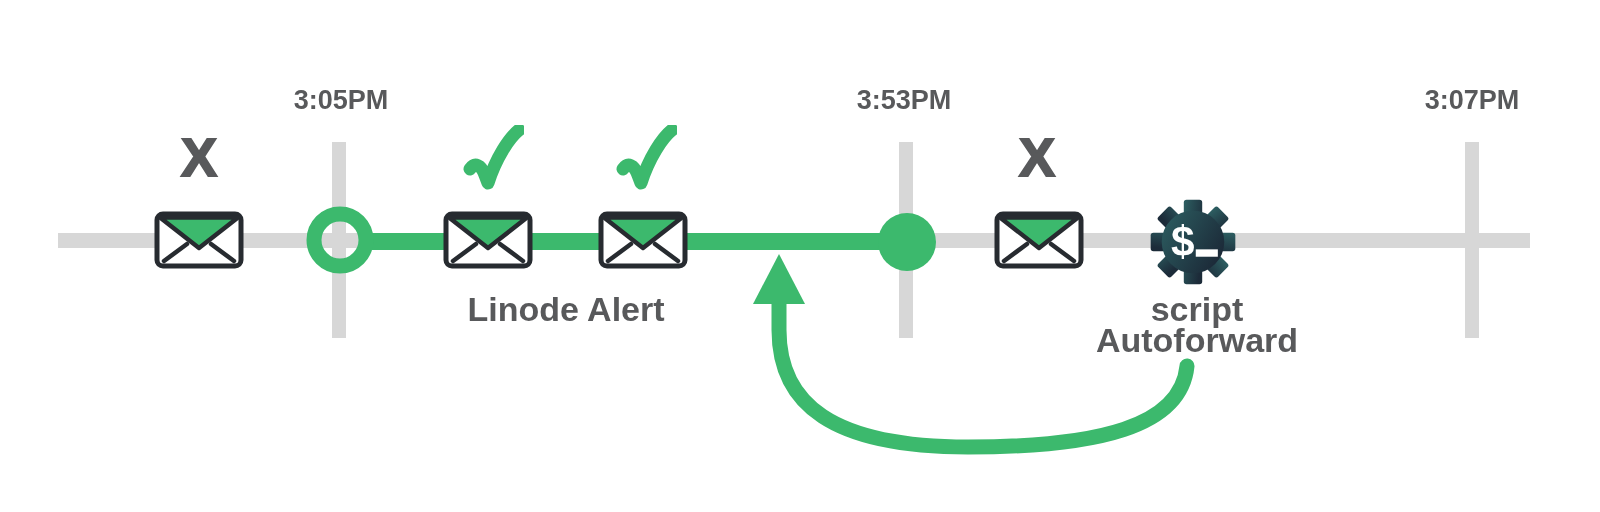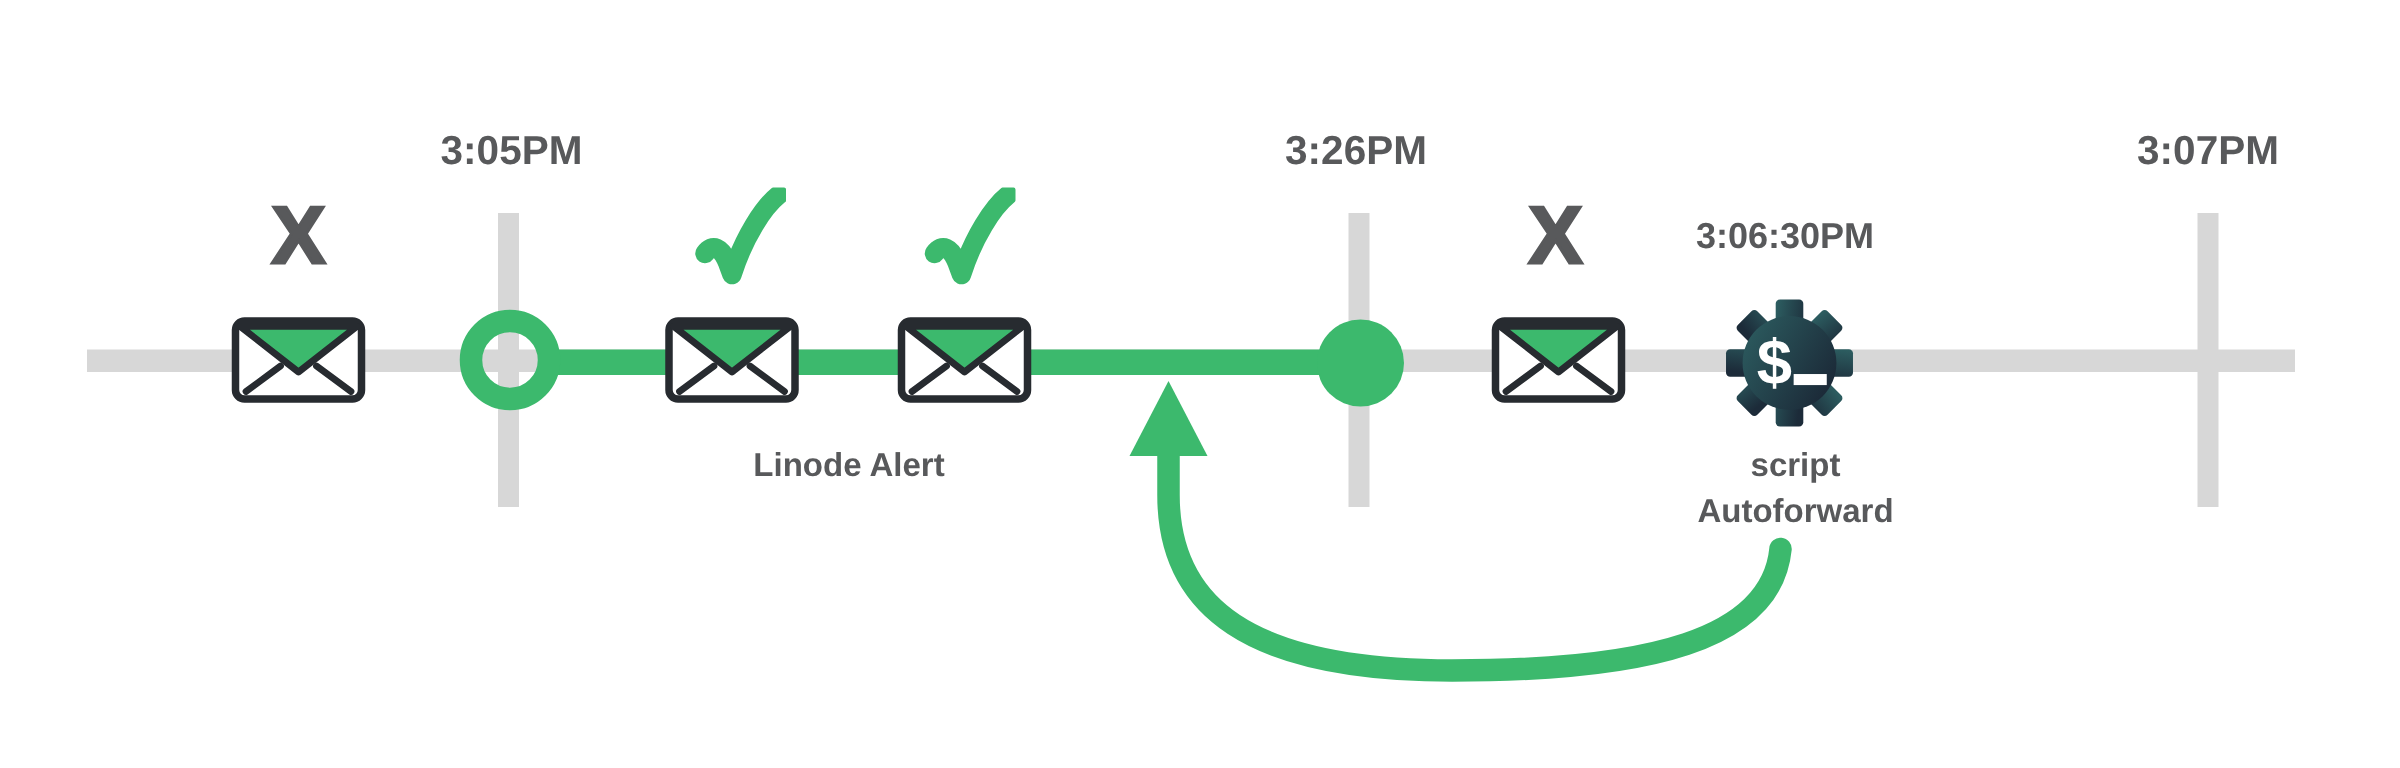--- a/index.html
+++ b/index.html
@@ -18,21 +18,21 @@
   .sub-time-label{
     color:var(--ink,#58595b);font-weight:bold;font-size:24px;line-height:28px;
     transform:translateX(-50%);white-space:nowrap;text-align:center;
   }
   .x-mark{
     color:var(--ink,#58595b);font-weight:800;font-size:54px;line-height:56px;
     transform:translateX(-50%);text-align:center;
     -webkit-text-stroke:2px var(--ink,#58595b);
   }
   .caption{
-    color:var(--ink,#58595b);font-weight:bold;font-size:22px;line-height:31px;
+    color:var(--ink,#58595b);font-weight:bold;font-size:34px;line-height:31px;
     transform:translateX(-50%);text-align:center;white-space:nowrap;
   }
   .dot{
     border-radius:50%;background:var(--green,#3cb96d);
   }
   .stroke-green{stroke:var(--green,#3cb96d);}
   .fill-green{fill:var(--green,#3cb96d);}
   .stroke-outline{stroke:var(--outline,#272b30);}
   .stop-a{stop-color:var(--gear_a,#2d5f62);}
   .stop-b{stop-color:var(--gear_b,#1c2b39);}
@@ -57,21 +57,21 @@
     </defs>
   </svg>
 
   <div class="abs axis" style="left:58px;top:233px;width:1472px;height:15px;"></div>
 
   <div class="abs tick" style="left:332px;top:142px;width:14px;height:196px;"></div>
   <div class="abs tick" style="left:899px;top:142px;width:14px;height:196px;"></div>
   <div class="abs tick" style="left:1465px;top:142px;width:14px;height:196px;"></div>
 
   <div class="abs tick-label" style="left:341px;top:84px;">3:05PM</div>
-  <div class="abs tick-label" style="left:904px;top:84px;">3:26PM</div>
+  <div class="abs tick-label" style="left:904px;top:84px;">3:53PM</div>
   <div class="abs tick-label" style="left:1472px;top:84px;text-align:right;">3:07PM</div>
 
   <div class="abs green-seg" style="left:370px;top:233px;width:538px;height:17px;"></div>
 
   <svg class="abs" style="left:306px;top:206px;" width="68" height="68" viewBox="0 0 68 68">
     <circle cx="34" cy="34" r="26" fill="none" class="stroke-green" stroke-width="15"></circle>
   </svg>
 
   <div class="abs dot" style="left:878px;top:213px;width:58px;height:58px;"></div>
 
@@ -96,21 +96,20 @@
 
   <div class="abs caption" style="left:566px;top:294px;">
     <div>Linode Alert</div>
   </div>
 
   <div class="abs x-mark" style="left:1037px;top:129px;">X</div>
   <svg class="abs" style="left:994px;top:211px;" width="90" height="58">
     <use href="#sym-envelope"></use>
   </svg>
 
-  <div class="abs sub-time-label" style="left:1190px;top:144px;">3:06:30PM</div>
   <svg class="abs" style="left:1147px;top:196px;" width="92" height="92" viewBox="0 0 100 100">
     <defs>
       <linearGradient id="gearGrad" x1="0" y1="0" x2="1" y2="0.6">
         <stop offset="0" class="stop-a"></stop>
         <stop offset="1" class="stop-b"></stop>
       </linearGradient>
     </defs>
     <g fill="url(#gearGrad)">
       <rect x="40" y="4" width="20" height="92" rx="3"></rect>
       <rect x="40" y="4" width="20" height="92" rx="3" transform="rotate(45 50 50)"></rect>

